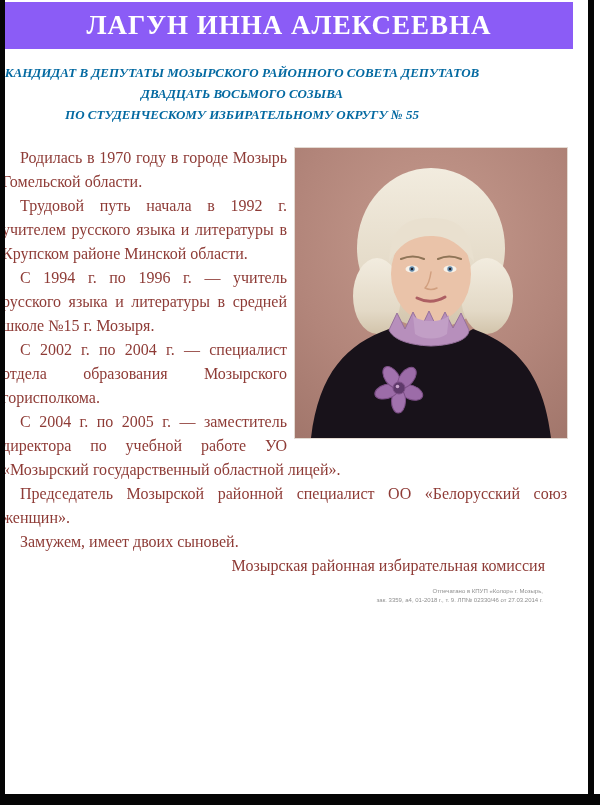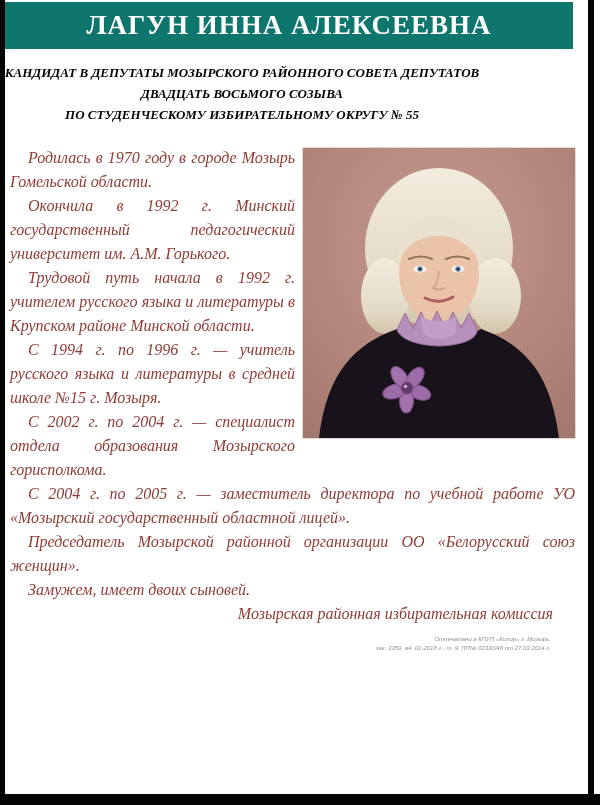--- a/index.html
+++ b/index.html
@@ -5,33 +5,33 @@
   html,body{margin:0;padding:0;background:#fff;}
   .page{
     position:relative;width:600px;height:805px;background:#ffffff;
     font-family:"Liberation Serif",serif;overflow:hidden;
   }
   .border-left{position:absolute;left:0;top:0;width:5px;height:100%;background:#050505;}
   .border-right{position:absolute;left:588px;top:0;width:6px;height:100%;background:#050505;}
   .border-bottom{position:absolute;left:0;top:794px;width:100%;height:11px;background:#050505;}
 
   .band{
-    position:absolute;left:5px;top:2px;width:568px;height:47px;background:#0f766e;
+    position:absolute;left:5px;top:2px;width:568px;height:47px;background:#8b5cf6;
     display:flex;align-items:center;justify-content:center;
   }
   .band-title{color:#ffffff;font-weight:bold;font-size:27px;letter-spacing:1px;white-space:nowrap;}
 
   .subtitle{
     position:absolute;top:62px;left:0;width:484px;text-align:center;
-    color:#000000;font-weight:bold;font-style:italic;font-size:13px;line-height:21px;
+    color:#0369a1;font-weight:bold;font-style:italic;font-size:13px;line-height:21px;
   }
 
   .bio{
-    position:absolute;top:146px;left:10px;width:565px;
-    color:#8e3b36;font-size:16px;line-height:24px;text-align:justify;font-style:italic;
+    position:absolute;top:146px;left:2px;width:565px;
+    color:#8e3b36;font-size:16px;line-height:24px;text-align:justify;
   }
   .bio p{margin:0;text-indent:18px;}
   .photo{
     float:right;width:272px;height:290px;margin:2px 0 8px 8px;
     background:#b2857a;outline:1px solid #e3dad2;
   }
   .photo svg{display:block;width:100%;height:100%;}
 
   .signature{text-align:right;padding-right:22px;text-indent:0;}
   .imprint{
@@ -107,26 +107,25 @@
           <ellipse cx="13" cy="0" rx="12" ry="7" fill="#9c6ca8" transform="rotate(164)"></ellipse>
           <ellipse cx="13" cy="0" rx="12" ry="7" fill="#a172ad" transform="rotate(236)"></ellipse>
           <ellipse cx="13" cy="0" rx="12" ry="7" fill="#9c6ca8" transform="rotate(308)"></ellipse>
           <circle r="6" fill="#5f3a6b"></circle>
           <circle cx="-1.5" cy="-1.5" r="1.8" fill="#caa6ce" stroke="none"></circle>
         </g>
       </svg>
     </div>
 
     <p>Родилась в 1970 году в городе Мозырь Гомельской области.</p>
-    <p>Окончила в 1992 г. Минский государственный педагогический университет им. А.М. Горького.</p>
     <p>Трудовой путь начала в 1992 г. учителем русского языка и литературы в Крупском районе Минской области.</p>
     <p>С 1994 г. по 1996 г. — учитель русского языка и литературы в средней школе №15 г. Мозыря.</p>
     <p>С 2002 г. по 2004 г. — специалист отдела образования Мозырского горисполкома.</p>
     <p>С 2004 г. по 2005 г. — заместитель директора по учебной работе УО «Мозырский государственный областной лицей».</p>
-    <p>Председатель Мозырской районной организации ОО «Белорусский союз женщин».</p>
+    <p>Председатель Мозырской районной специалист ОО «Белорусский союз женщин».</p>
     <p>Замужем, имеет двоих сыновей.</p>
 
     <div class="signature">Мозырская районная избирательная комиссия</div>
 
     <div class="imprint">
       <div>Отпечатано в КПУП «Колор» г. Мозырь,</div>
       <div>зак. 3359, а4, 01-2018 г., т. 9. ЛП№ 02330/46 от 27.03.2014 г.</div>
     </div>
   </div>
 

